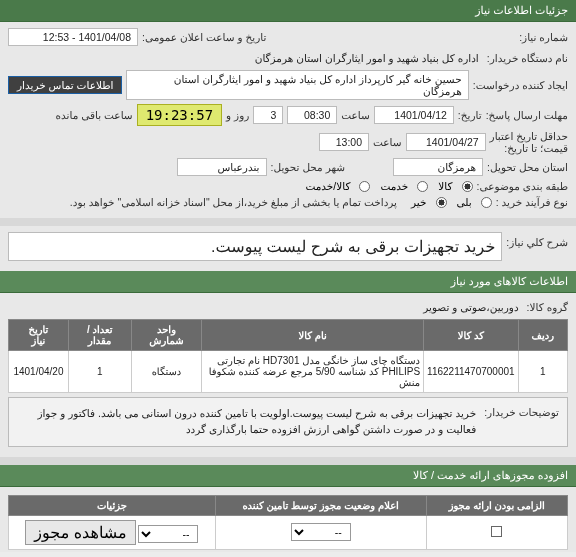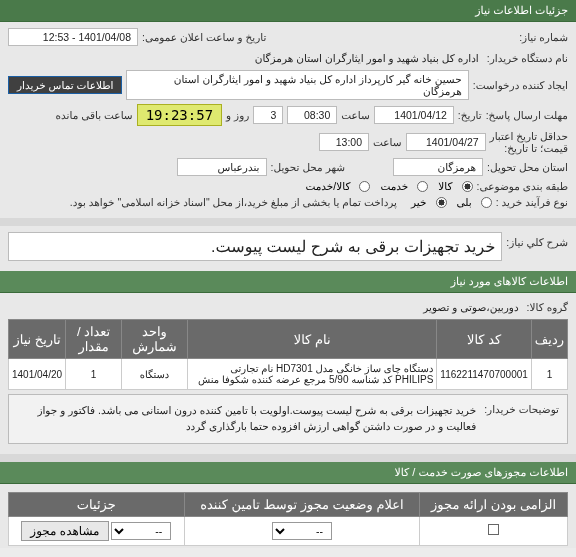--- a/index.html
+++ b/index.html
@@ -96,24 +96,24 @@
 }
 .table {
   width: 100%;
   border-collapse: collapse;
   background: #fff;
   margin-top: 2px;
 }
 .table th {
   background: #6a6a6a;
   color: #fff;
-  font-size: 13px;
-  padding: 4px 3px;
+  font-size: 10px;
+  padding: 4px 13px;
   border: 1px solid #888;
-  font-weight: normal;
+  font-weight: bold;
 }
 .table td {
   font-size: 10px;
   padding: 4px 3px;
   border: 1px solid #ccc;
   text-align: center;
   color: #222;
 }
 .table td.rt { text-align: right; }
 .note-box {
@@ -127,21 +127,21 @@
   color: #fff;
   font-size: 10px;
   padding: 4px 6px;
   border: 1px solid #888;
   text-align: center;
 }
 .view-btn {
   background: #e8e8e8;
   border: 1px solid #999;
   padding: 2px 8px;
-  font-size: 12px;
+  font-size: 16px;
   cursor: pointer;
 }
 select.sel {
   font-size: 10.5px;
   padding: 1px 4px;
   border: 1px solid #999;
   background: #fff;
   min-width: 60px;
 }
 .flex-fill { flex: 1; }
@@ -282,21 +282,21 @@
 
   <div class="note-box row" style="align-items:flex-start">
     <span class="lbl" style="padding-top:2px">توضیحات خریدار:</span>
     <span class="val-plain" style="flex:1;line-height:1.5">خرید تجهیزات برقی به شرح لیست پیوست.اولویت با تامین کننده درون استانی می باشد. فاکتور و جواز فعالیت و در صورت داشتن گواهی ارزش افزوده حتما بارگذاری گردد</span>
   </div>
 </div>
 
 <div class="section-gap"></div>
 
 <div class="panel-header" style="background:#5a8a5a">
-  <span>اطلاعات مجوزهای صورت خدمت / کالا</span>
+  <span>افزوده مجوزهای ارائه خدمت / کالا</span>
 </div>
 
 <div class="panel-body" style="padding-bottom:2px">
   <table class="table">
     <thead>
       <tr>
         <th class="th2">الزامی بودن ارائه مجوز</th>
         <th class="th2">اعلام وضعیت مجوز توسط تامین کننده</th>
         <th class="th2">جزئیات</th>
       </tr>

